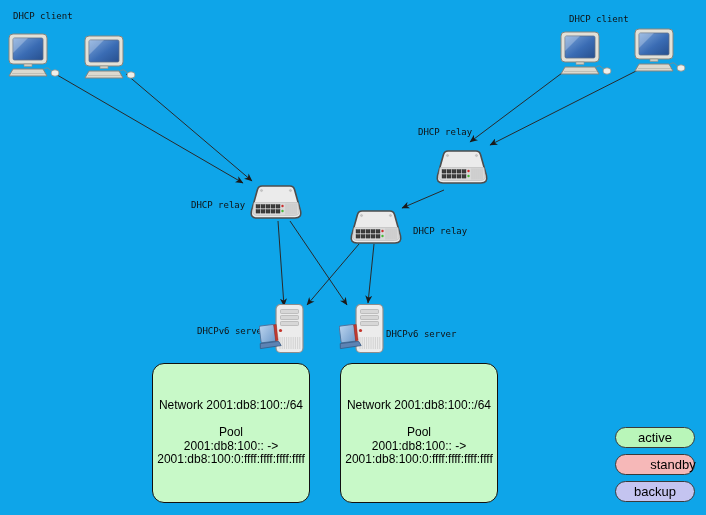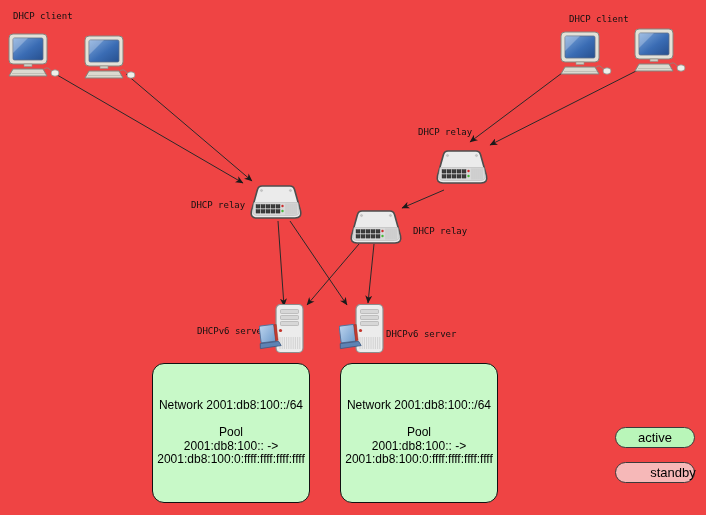--- a/index.html
+++ b/index.html
@@ -1,32 +1,32 @@
 <!DOCTYPE html>
 <html><head>
 <meta charset="utf-8">
 <style>
   html,body{margin:0;padding:0;background:#fff;}
   .canvas{
-    position:relative;width:706px;height:515px;background:#ef4444;
+    position:relative;width:706px;height:515px;background:#0ea5e9;
     font-family:"Liberation Sans",sans-serif;overflow:hidden;
   }
   .abs{position:absolute;}
   .node-label{
     position:absolute;font-family:"DejaVu Sans Mono",monospace;
     font-size:9px;line-height:10px;color:#111;white-space:nowrap;
   }
   .info-box{
     position:absolute;width:158px;height:140px;box-sizing:border-box;
     border:1.4px solid #111;border-radius:12px;
     display:flex;flex-direction:column;justify-content:center;align-items:center;
     text-align:center;font-size:12px;line-height:13.5px;color:#000;
   }
   .info-box .blank{height:13.5px;}
-  .legend{position:absolute;left:615px;top:427px;display:flex;flex-direction:column;gap:14px;}
+  .legend{position:absolute;left:615px;top:427px;display:flex;flex-direction:column;gap:6px;}
   .pill{
     width:80px;height:21px;box-sizing:border-box;border:1px solid #3a3a3a;border-radius:10.5px;
     display:flex;align-items:center;justify-content:center;
     font-size:13px;color:#000;
   }
   svg{display:block;}
   .arrow-layer{position:absolute;left:0;top:0;pointer-events:none;}
 </style>
 </head>
 <body>
@@ -262,15 +262,18 @@
     <div>2001:db8:100:0:ffff:ffff:ffff:ffff</div>
   </div>
 
   <div class="legend">
     <div class="pill" style="background-color: rgb(185, 246, 185);">
       <span>active</span>
     </div>
     <div class="pill" style="background-color: rgb(246, 184, 184); padding-left: 36px;">
       <span>standby</span>
     </div>
+    <div class="pill" style="background-color: rgb(196, 196, 240);">
+      <span>backup</span>
+    </div>
   </div>
 
 </div>
 
 </body></html>

